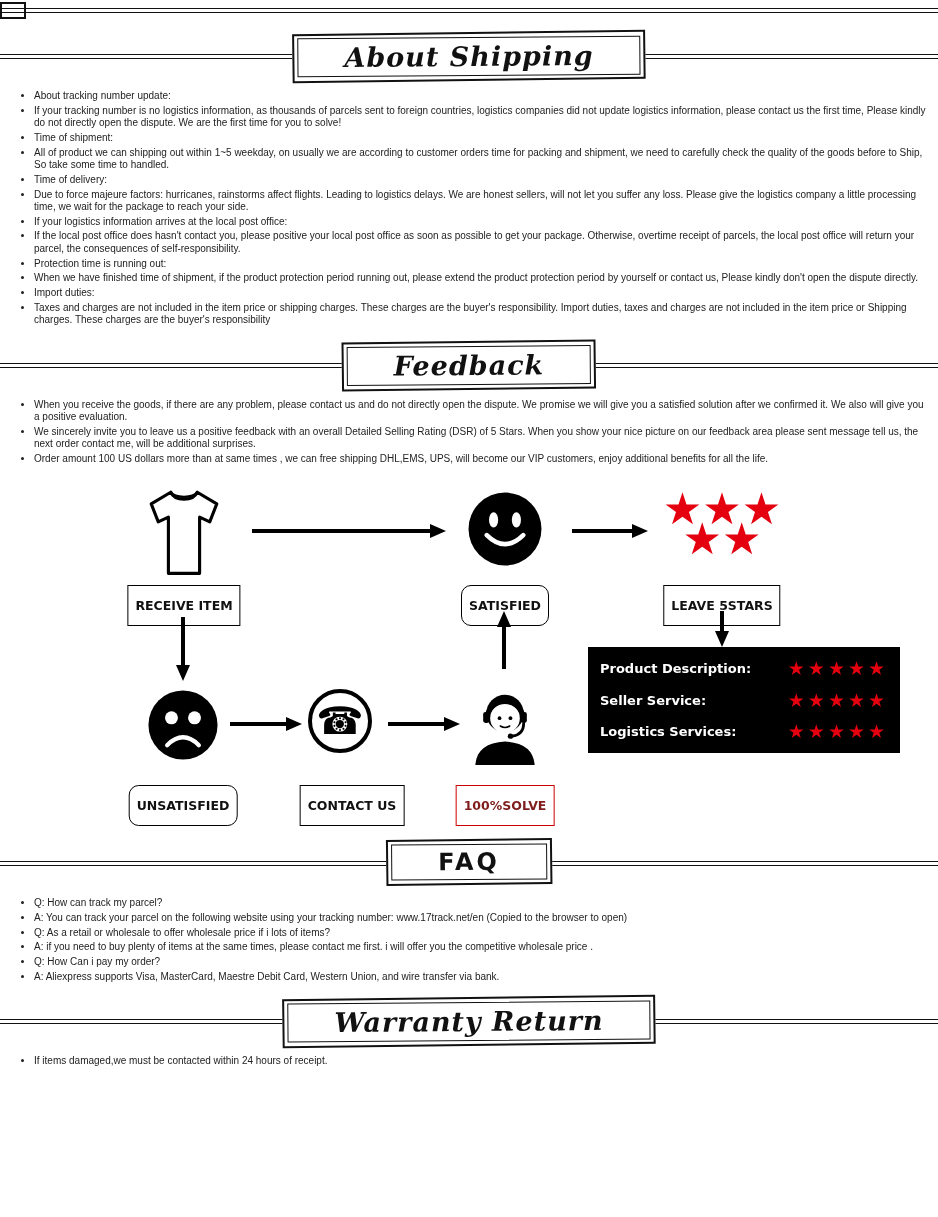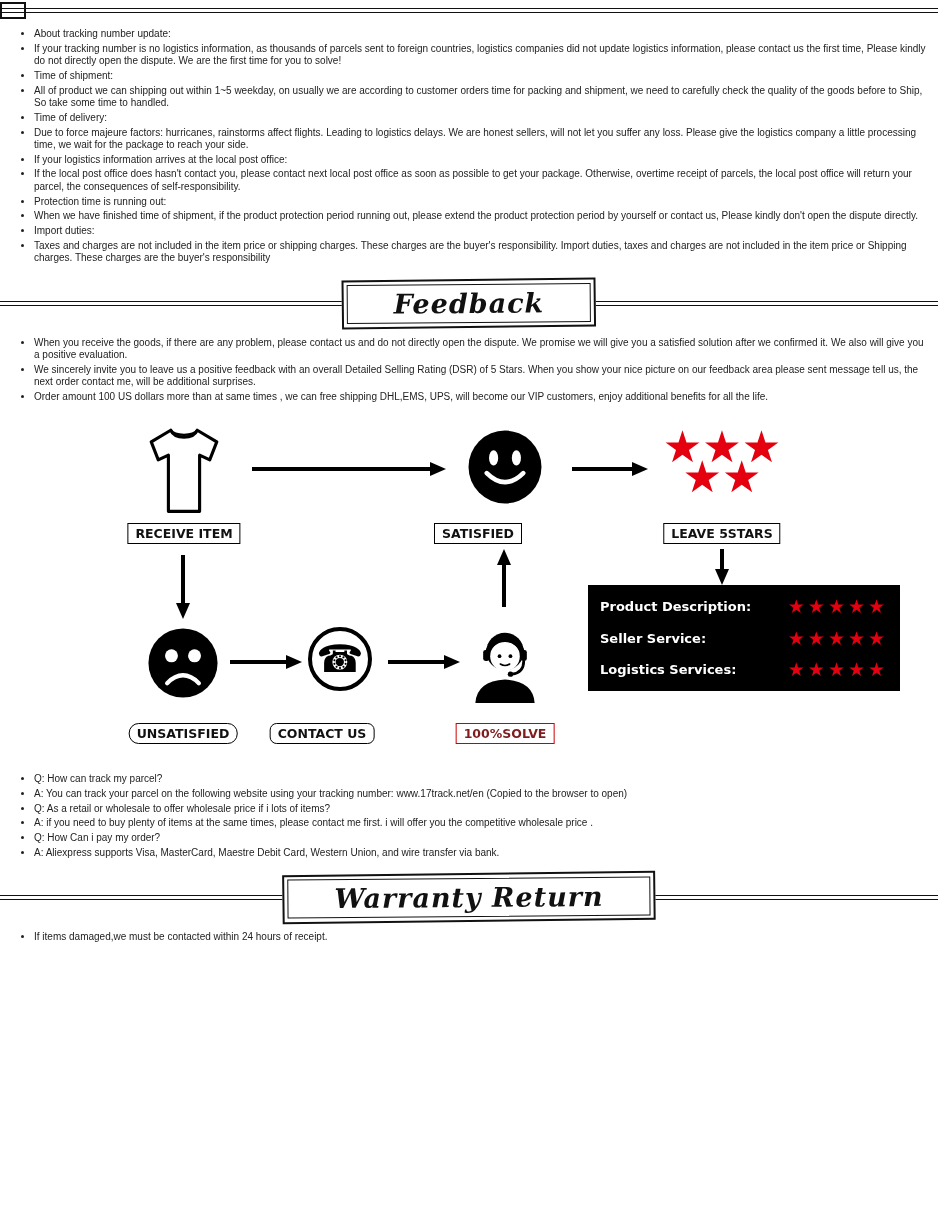--- a/index.html
+++ b/index.html
@@ -51,21 +51,21 @@
   ul.bullets { margin: 6px 0 12px; padding: 0 8px 0 34px; }
   ul.bullets li {
     font-size: 10px; line-height: 1.23; margin-bottom: 2.5px; color: #222;
   }
   .warranty-list li { color: #111; }
 
   
   .diagram { position: relative; height: 352px; margin: 10px 0 4px; }
   .dlabel {
     position: absolute; transform: translateX(-50%);
-    border: 1px solid #000; background: #fff; padding: 2px 7px;
+    border: 1px solid #000; background: #fff; padding: 12px 7px;
     font-weight: bold; font-size: 12.5px; white-space: nowrap;
     font-family: "DejaVu Sans", sans-serif; color: #111;
   }
   .dlabel.red { color: #7f1d1d; border-color: #cc0000; }
 
   .dicon { position: absolute; }
 
   .arr { position: absolute; }
   .arr-r { border-top: 4px solid #000; }
   .arr-r::after {
@@ -114,29 +114,37 @@
 <body>
 
 <div class="page">
 
   <div class="top-divider">
     <div class="frag"></div>
     <div class="lines"></div>
   </div>
 
   <section>
+    <div class="banner">
+      <div class="line"></div>
+      <div class="box-outer">
+        <div class="box-inner">
+          <span class="banner-title">About Shipping</span>
+        </div>
+      </div>
+    </div>
     <ul class="bullets">
       <li>About tracking number update:</li>
       <li>If your tracking number is no logistics information, as thousands of parcels sent to foreign countries, logistics companies did not update logistics information, please contact us the first time, Please kindly do not directly open the dispute. We are the first time for you to solve!</li>
       <li>Time of shipment:</li>
       <li>All of product we can shipping out within 1~5 weekday, on usually we are according to customer orders time for packing and shipment, we need to carefully check the quality of the goods before to Ship, So take some time to handled.</li>
       <li>Time of delivery:</li>
       <li>Due to force majeure factors: hurricanes, rainstorms affect flights. Leading to logistics delays. We are honest sellers, will not let you suffer any loss. Please give the logistics company a little processing time, we wait for the package to reach your side.</li>
       <li>If your logistics information arrives at the local post office:</li>
-      <li>If the local post office does hasn't contact you, please contact next local post office as soon as possible to get your package. Otherwise, overtime receipt of parcels, the local post office will return your parcel, the consequences of self-responsibility.</li>
+      <li>If the local post office does hasn't contact you, please positive your local post office as soon as possible to get your package. Otherwise, overtime receipt of parcels, the local post office will return your parcel, the consequences of self-responsibility.</li>
       <li>Protection time is running out:</li>
       <li>When we have finished time of shipment, if the product protection period running out, please extend the product protection period by yourself or contact us, Please kindly don't open the dispute directly.</li>
       <li>Import duties:</li>
       <li>Taxes and charges are not included in the item price or shipping charges. These charges are the buyer's responsibility. Import duties, taxes and charges are not included in the item price or Shipping charges. These charges are the buyer's responsibility</li>
     </ul>
   </section>
 
   <section>
     <div class="banner">
       <div class="line"></div>
@@ -162,21 +170,21 @@
     <div class="dlabel" style="left:184px; top:108px;">RECEIVE ITEM</div>
 
     <div class="arr arr-r" style="left:252px; top:52px; width:178px;"></div>
 
     <svg class="dicon" style="left:467px; top:14px;" width="76" height="76" viewBox="0 0 100 100">
       <circle cx="50" cy="50" r="48" fill="#000"></circle>
       <ellipse cx="35" cy="38" rx="6" ry="10" fill="#fff"></ellipse>
       <ellipse cx="65" cy="38" rx="6" ry="10" fill="#fff"></ellipse>
       <path d="M26 58 Q50 82 74 58" fill="none" stroke="#fff" stroke-width="6" stroke-linecap="round"></path>
     </svg>
-    <div class="dlabel" style="left:478px; top:108px;">SATISFIED</div>
+    <div class="dlabel" style="left:505px; top:108px;border-radius:10px;">SATISFIED</div>
 
     <div class="arr arr-r" style="left:572px; top:52px; width:60px;"></div>
 
     <div class="dicon stars-group" style="left:652px; top:12px;">
       <div class="stars-row1">★★★</div>
       <div class="stars-row2">★★</div>
     </div>
     <div class="dlabel" style="left:722px; top:108px;">LEAVE 5STARS</div>
 
     <div class="arr arr-d" style="left:181px; top:140px; height:48px;"></div>
@@ -204,21 +212,21 @@
       <circle cx="66" cy="40" r="9" fill="#fff"></circle>
       <path d="M28 78 Q50 56 72 78" fill="none" stroke="#fff" stroke-width="6" stroke-linecap="round"></path>
     </svg>
     <div class="dlabel" style="left:183px; top:308px;border-radius:10px;">UNSATISFIED</div>
 
     <div class="arr arr-r" style="left:230px; top:245px; width:56px;"></div>
 
     <div class="dicon phone-circle" style="left:308px; top:212px;">
       <span>☎</span>
     </div>
-    <div class="dlabel" style="left:322px; top:308px;border-radius:7px;">CONTACT US</div>
+    <div class="dlabel" style="left:352px; top:308px;">CONTACT US</div>
 
     <div class="arr arr-r" style="left:388px; top:245px; width:56px;"></div>
 
     <svg class="dicon" style="left:466px; top:208px;" width="78" height="82" viewBox="0 0 100 104">
       <path d="M12 102 Q14 74 50 72 Q86 74 88 102 Z" fill="#000"></path>
       <circle cx="50" cy="36" r="24" fill="#000"></circle>
       <circle cx="50" cy="42" r="19" fill="#fff"></circle>
       <circle cx="43" cy="42" r="2.4" fill="#000"></circle>
       <circle cx="57" cy="42" r="2.4" fill="#000"></circle>
       <path d="M44 52 Q50 56 56 52" fill="none" stroke="#000" stroke-width="2" stroke-linecap="round"></path>
@@ -226,20 +234,28 @@
       <rect x="22" y="34" width="8" height="14" rx="3" fill="#000"></rect>
       <rect x="70" y="34" width="8" height="14" rx="3" fill="#000"></rect>
       <path d="M74 48 Q74 63 59 65" fill="none" stroke="#000" stroke-width="3.5"></path>
       <circle cx="57" cy="65" r="3.5" fill="#000"></circle>
     </svg>
     <div class="dlabel red" style="left:505px; top:308px;">100%SOLVE</div>
 
   </div>
 
   <section>
+    <div class="banner">
+      <div class="line"></div>
+      <div class="box-outer">
+        <div class="box-inner">
+          <span class="banner-title plain">FAQ</span>
+        </div>
+      </div>
+    </div>
     <ul class="bullets">
       <li>Q: How can track my parcel?</li>
       <li>A: You can track your parcel on the following website using your tracking number: www.17track.net/en (Copied to the browser to open)</li>
       <li>Q: As a retail or wholesale to offer wholesale price if i lots of items?</li>
       <li>A: if you need to buy plenty of items at the same times, please contact me first. i will offer you the competitive wholesale price .</li>
       <li>Q: How Can i pay my order?</li>
       <li>A: Aliexpress supports Visa, MasterCard, Maestre Debit Card, Western Union, and wire transfer via bank.</li>
     </ul>
   </section>
 

